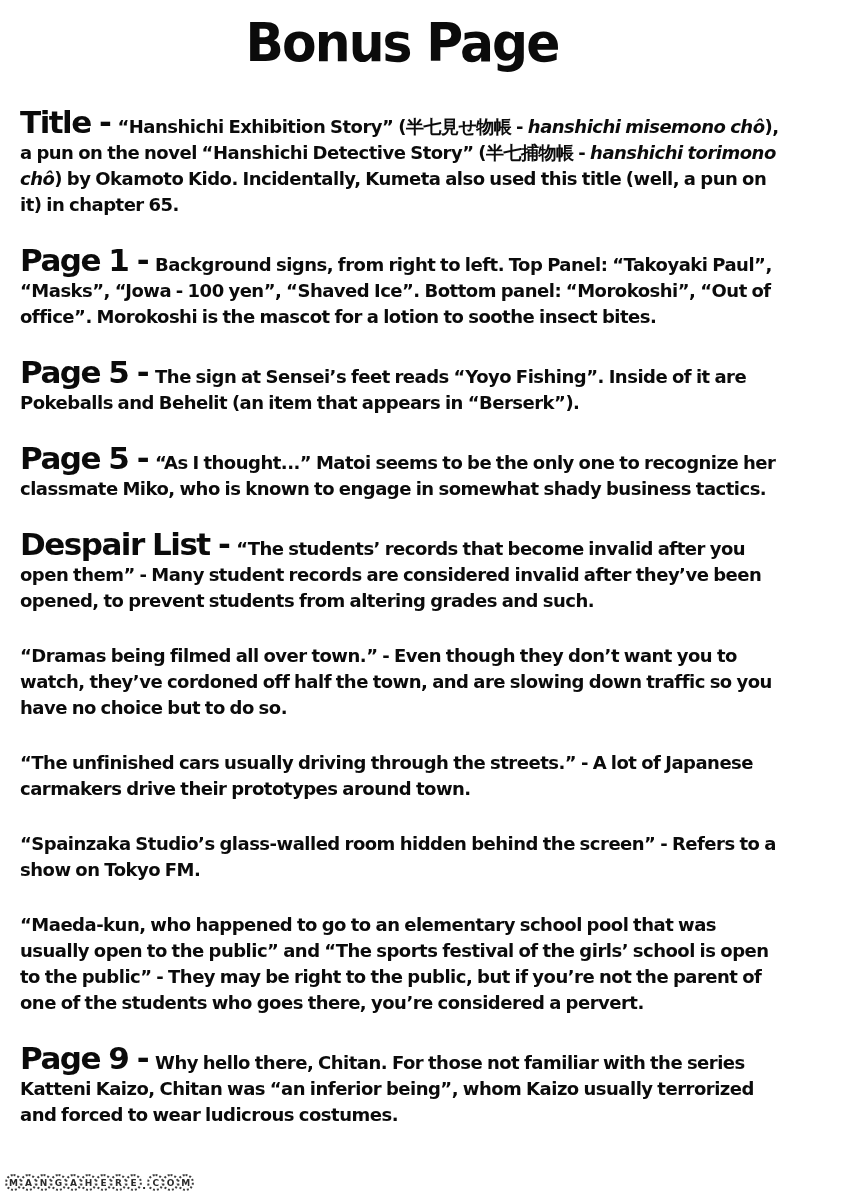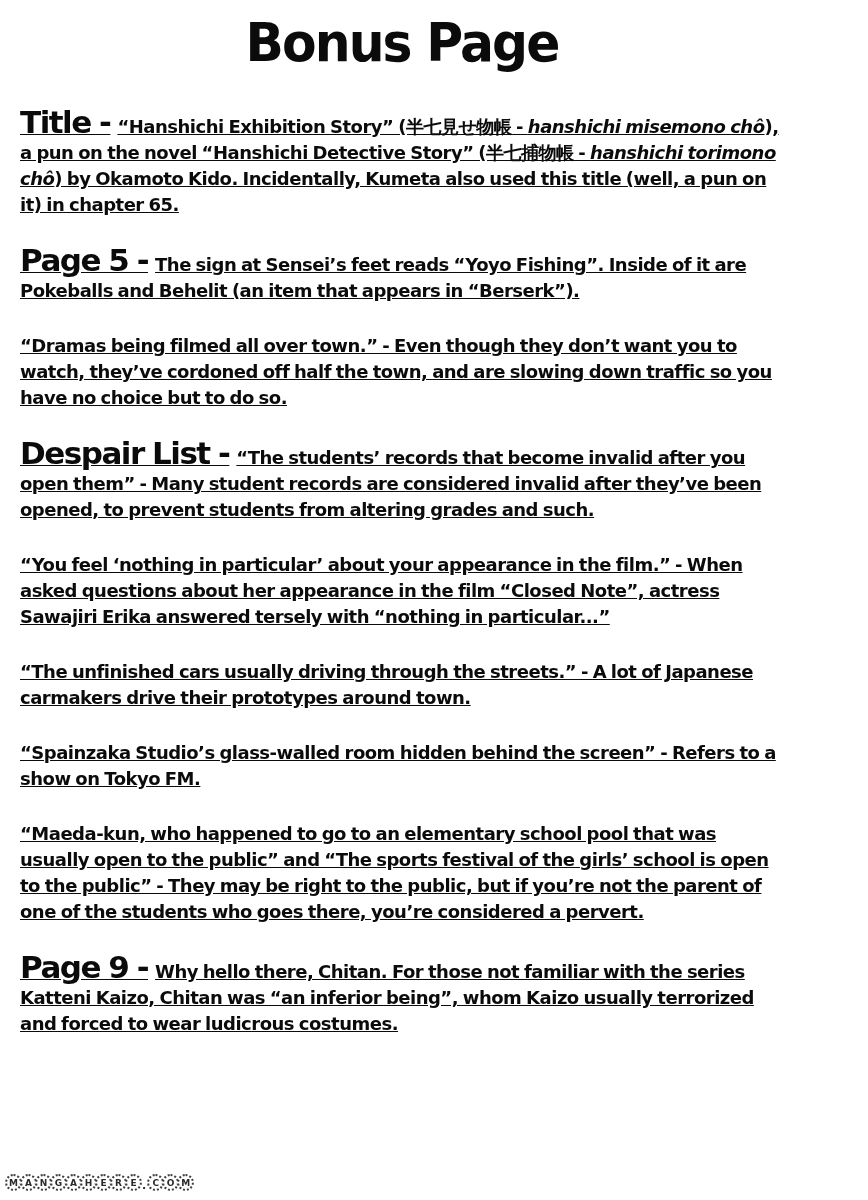--- a/index.html
+++ b/index.html
@@ -29,21 +29,20 @@
     margin: 0 0 36px 0;
     transform: scaleX(0.95);
   }
   .para {
     font-weight: bold;
     font-size: 18px;
     line-height: 26px;
     letter-spacing: -0.5px;
     margin: 0 0 29px 0;
     word-spacing: -1px;
-    text-decoration: underline;
   }
   .h {
     font-size: 31px;
     letter-spacing: -1.5px;
     margin-right: 7px;
   }
   .it {
     font-style: italic;
   }
   .watermark {
@@ -80,37 +79,40 @@
 <body>
 
 <div class="page">
 
   <h1 class="page-title">Bonus Page</h1>
 
   <p class="para">
     <span class="h">Title -</span><span>“Hanshichi Exhibition Story” (半七見せ物帳 - </span><span class="it">hanshichi misemono chô</span><span>), a pun on the novel “Hanshichi Detective Story” (半七捕物帳 - </span><span class="it">hanshichi torimono chô</span><span>) by Okamoto Kido. Incidentally, Kumeta also used this title (well, a pun on it) in chapter 65.</span>
   </p>
 
+  <p class="para">
+    <span class="h">Page 1 -</span><span>Background signs, from right to left. Top Panel: “Takoyaki Paul”, “Masks”, “Jowa - 100 yen”, “Shaved Ice”. Bottom panel: “Morokoshi”, “Out of office”. Morokoshi is the mascot for a lotion to soothe insect bites.</span>
+  </p>
 
   <p class="para">
     <span class="h">Page 5 -</span><span>The sign at Sensei’s feet reads “Yoyo Fishing”. Inside of it are Pokeballs and Behelit (an item that appears in “Berserk”).</span>
   </p>
 
-
   <p class="para">
-    <span>“Dramas being filmed all over town.” - Even though they don’t want you to watch, they’ve cordoned off half the town, and are slowing down traffic so you have no choice but to do so.</span>
+    <span class="h">Page 5 -</span><span>“As I thought...” Matoi seems to be the only one to recognize her classmate Miko, who is known to engage in somewhat shady business tactics.</span>
   </p>
 
   <p class="para">
     <span class="h">Despair List -</span><span>“The students’ records that become invalid after you open them” - Many student records are considered invalid after they’ve been opened, to prevent students from altering grades and such.</span>
   </p>
 
   <p class="para">
-    <span>“You feel ‘nothing in particular’ about your appearance in the film.” - When asked questions about her appearance in the film “Closed Note”, actress Sawajiri Erika answered tersely with “nothing in particular...”</span>
+    <span>“Dramas being filmed all over town.” - Even though they don’t want you to watch, they’ve cordoned off half the town, and are slowing down traffic so you have no choice but to do so.</span>
   </p>
+
 
   <p class="para">
     <span>“The unfinished cars usually driving through the streets.” - A lot of Japanese carmakers drive their prototypes around town.</span>
   </p>
 
   <p class="para">
     <span>“Spainzaka Studio’s glass-walled room hidden behind the screen” - Refers to a show on Tokyo FM.</span>
   </p>
 
   <p class="para">

